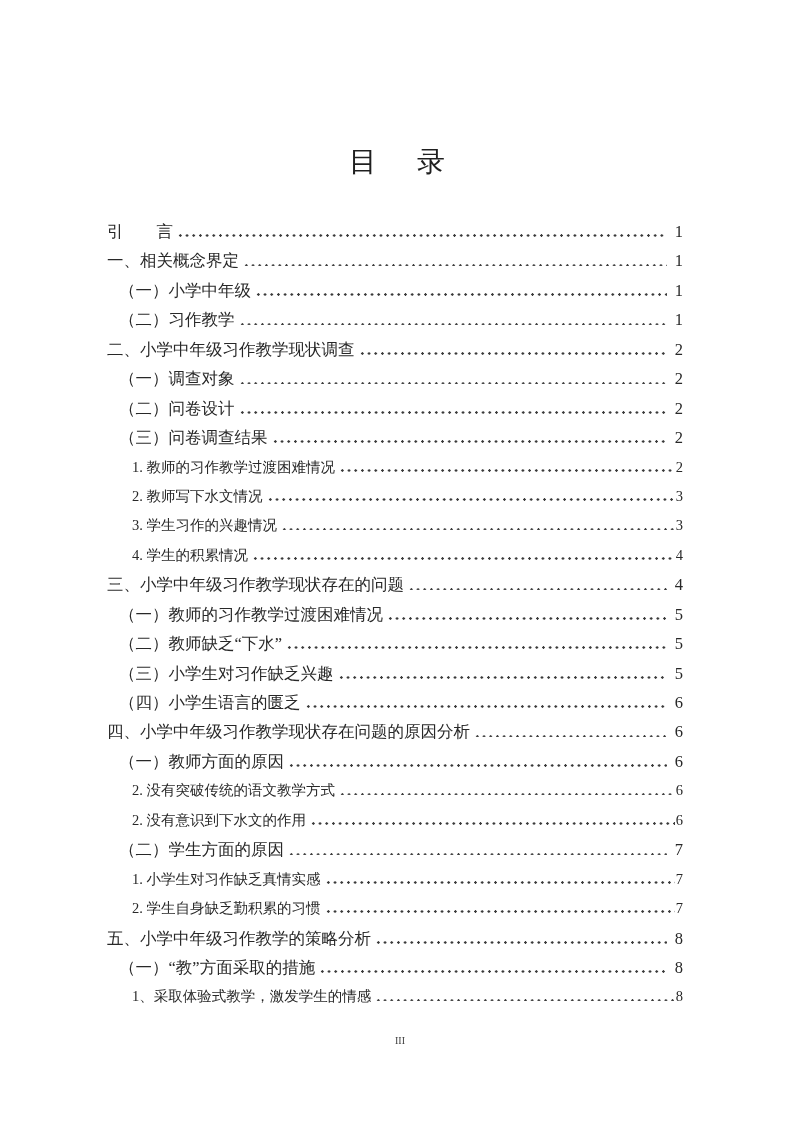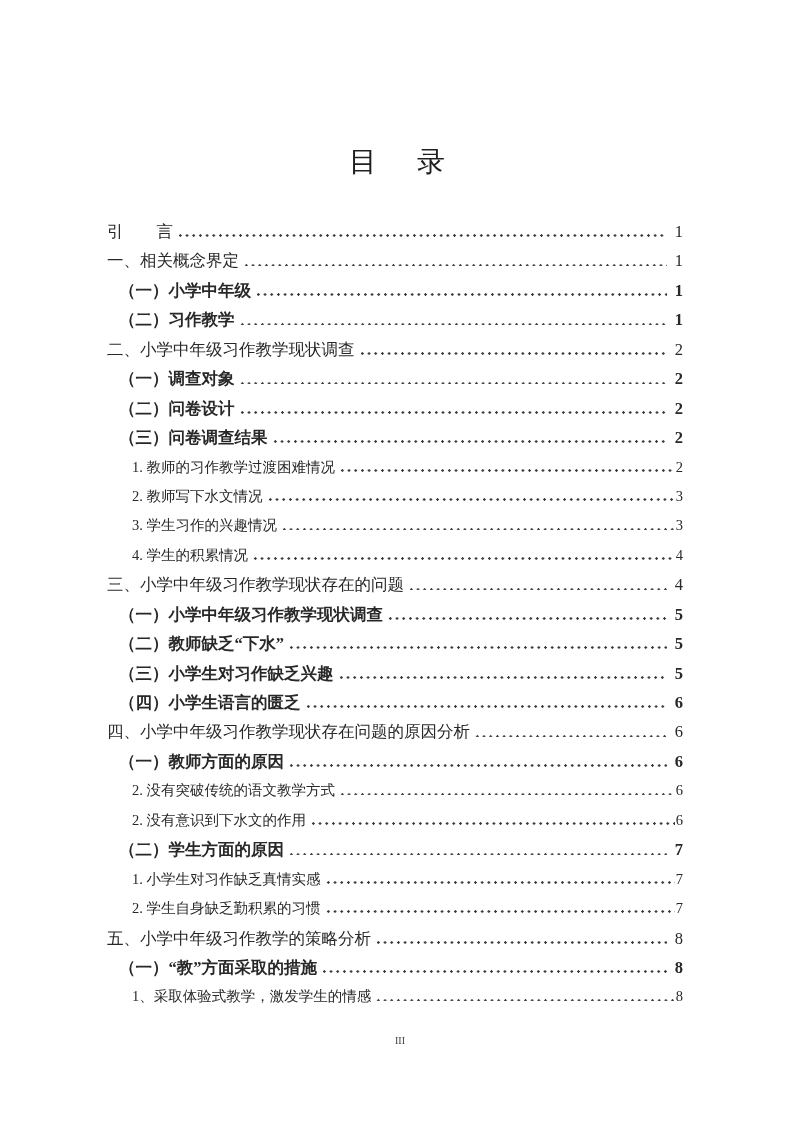--- a/index.html
+++ b/index.html
@@ -53,21 +53,21 @@
   .leader {
     flex: 1 1 auto;
     height: 2.7px;
     margin-left: 4px;
     background-image: radial-gradient(circle, #3a3a3a 1.05px, rgba(0,0,0,0) 1.35px);
     background-size: 6.7px 2.7px;
     background-position: left bottom;
     background-repeat: repeat-x;
   }
   .lv1 { font-size: 16.5px; font-weight: normal; }
-  .lv2 { font-size: 16.5px; font-weight: bold; padding-left: 12px; }
+  .lv2 { font-size: 16.5px; font-weight: normal; padding-left: 12px; }
   .lv3 { font-size: 14.5px; font-weight: normal; padding-left: 25px; }
   .lv1 .leader, .lv2 .leader { margin-right: 8px; }
   .lv3 .leader { margin-right: 1px; }
   .footer-page-number {
     position: absolute;
     top: 1033px;
     left: 0;
     width: 800px;
     text-align: center;
     font-size: 10px;
@@ -142,21 +142,21 @@
     <span class="entry-text">4. 学生的积累情况</span>
     <span class="leader"></span>
     <span class="page-num">4</span>
   </div>
       <div class="toc-row lv1">
     <span class="entry-text">三、小学中年级习作教学现状存在的问题</span>
     <span class="leader"></span>
     <span class="page-num">4</span>
   </div>
       <div class="toc-row lv2">
-    <span class="entry-text">（一）小学中年级习作教学现状调查</span>
+    <span class="entry-text">（一）教师的习作教学过渡困难情况</span>
     <span class="leader"></span>
     <span class="page-num">5</span>
   </div>
       <div class="toc-row lv2">
     <span class="entry-text">（二）教师缺乏“下水”</span>
     <span class="leader"></span>
     <span class="page-num">5</span>
   </div>
       <div class="toc-row lv2">
     <span class="entry-text">（三）小学生对习作缺乏兴趣</span>

